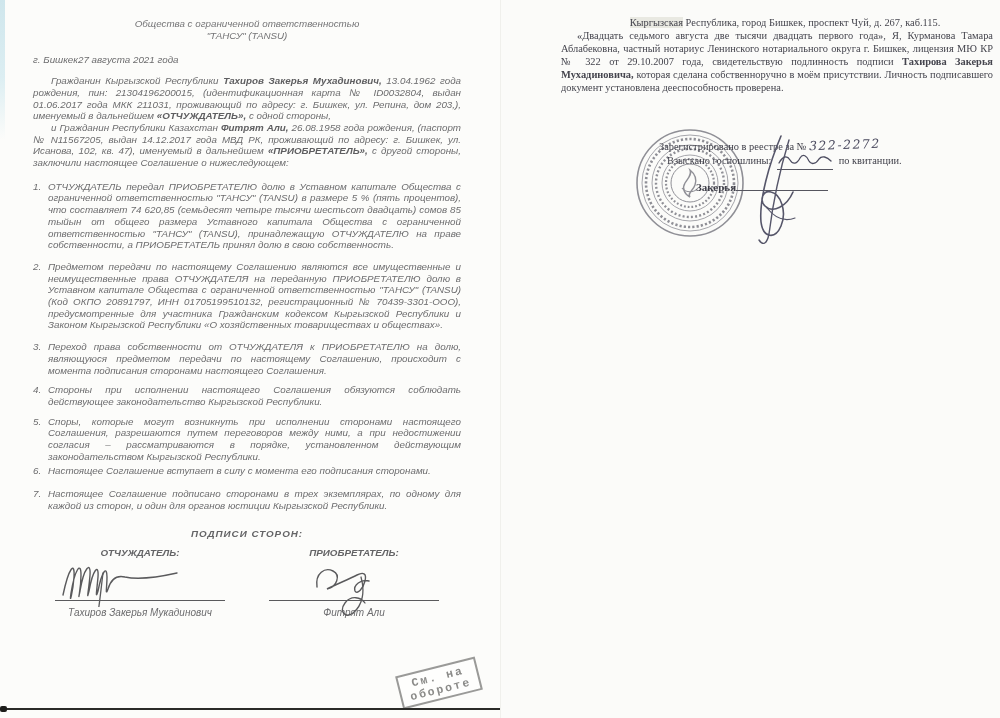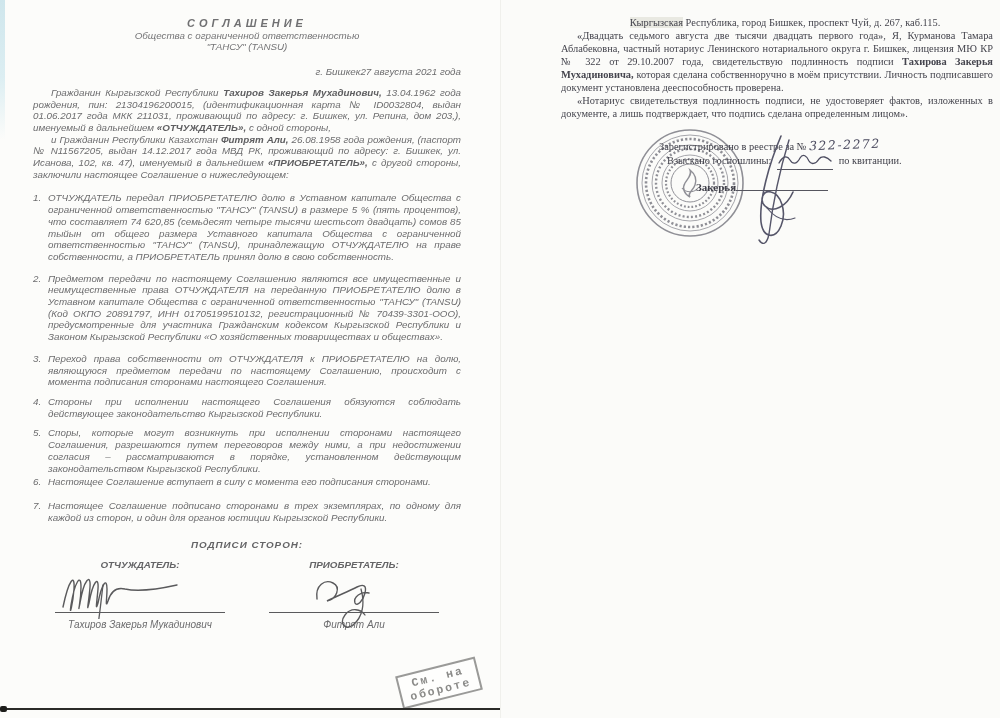--- a/index.html
+++ b/index.html
@@ -6,21 +6,21 @@
   body { width:1000px; height:718px; background:#f4f4f1; font-family:"Liberation Sans", sans-serif; }
   .scan { position:relative; width:1000px; height:718px; background:linear-gradient(180deg,#fdfdfb,#fafaf6); overflow:hidden; }
 
   
   .page-left { position:absolute; left:0; top:0; width:500px; height:718px; background:#fcfcfa; }
   .left-content { position:absolute; left:33px; top:18px; width:428px;
      font-family:"Liberation Sans", sans-serif; font-style:italic;
      font-size:9.8px; line-height:11.7px; color:#6c6c6e; text-align:justify; }
   .title-block { text-align:center; color:#757577; }
   .title-main { font-size:11px; letter-spacing:4px; font-weight:bold; color:#707072; }
-  .place-date { display:flex; justify-content:flex-end; margin-top:13px; color:#6c6c6e; }
+  .place-date { display:flex; justify-content:flex-start; margin-top:13px; color:#6c6c6e; }
   .intro { margin-top:9px; }
   .intro p { text-indent:18px; text-align:justify; }
   b.dark { font-weight:bold; color:#5e5e60; }
   .items { margin-top:12px; }
   .item { display:flex; margin-bottom:10px; }
   .item .num { width:15px; flex:0 0 15px; }
   .item .txt { flex:1; text-align:justify; }
   .item.tight { margin-bottom:2px; }
   .signs-heading { text-align:center; margin-top:16px; font-weight:bold; color:#646466; letter-spacing:1px; }
   .sign-row { display:flex; margin-top:8px; }
@@ -58,21 +58,20 @@
 </head>
 <body>
 
 <div class="scan">
 
   <div class="page-left">
     <div class="edge-cyan"></div>
 
     <div class="left-content">
       <div class="title-block">
-        <div class="title-main">СОГЛАШЕНИЕ</div>
         <div>Общества с ограниченной ответственностью</div>
         <div>"ТАНСУ" (TANSU)</div>
       </div>
 
       <div class="place-date">
         <span>г. Бишкек</span>
         <span>27 августа 2021 года</span>
       </div>
 
       <div class="intro">
@@ -147,21 +146,20 @@
       <div>обороте</div>
     </div>
 
     <div class="scan-bottom-line"></div>
   </div>
 
   <div class="page-right">
     <div class="right-content">
       <div class="addr"><span class="hl">Кыргызская</span><span> Республика, город Бишкек, проспект Чуй,  д. 267, каб.115.</span></div>
       <p class="np"><span>«Двадцать седьмого августа две тысячи двадцать первого года», Я, Курманова Тамара Аблабековна, частный нотариус  Ленинского нотариального округа г. Бишкек, лицензия МЮ КР № 322 от 29.10.2007 года,  свидетельствую подлинность подписи  </span><b>Тахирова Закерья Мухадиновича,</b><span>  которая сделана собственноручно в моём присутствии. Личность подписавшего документ установлена дееспособность  проверена.</span></p>
-      <p class="np">«Нотариус свидетельствуя подлинность подписи, не удостоверяет фактов, изложенных в документе, а лишь подтверждает, что подпись сделана определенным лицом».</p>
     </div>
 
     <div class="notary-block">
       <svg class="stamp-round" width="112" height="114" viewBox="0 0 112 114">
         <g stroke="#5d5d68" fill="none" opacity="0.8">
           <circle cx="56" cy="57" r="53" stroke-width="1.6"></circle>
           <circle cx="56" cy="57" r="48" stroke-width="0.8"></circle>
           <circle cx="56" cy="57" r="44" stroke-width="2.6" stroke-dasharray="2.2 2.1"></circle>
           <circle cx="56" cy="57" r="38" stroke-width="0.8"></circle>
           <circle cx="56" cy="57" r="34" stroke-width="2.4" stroke-dasharray="2 2.2"></circle>

